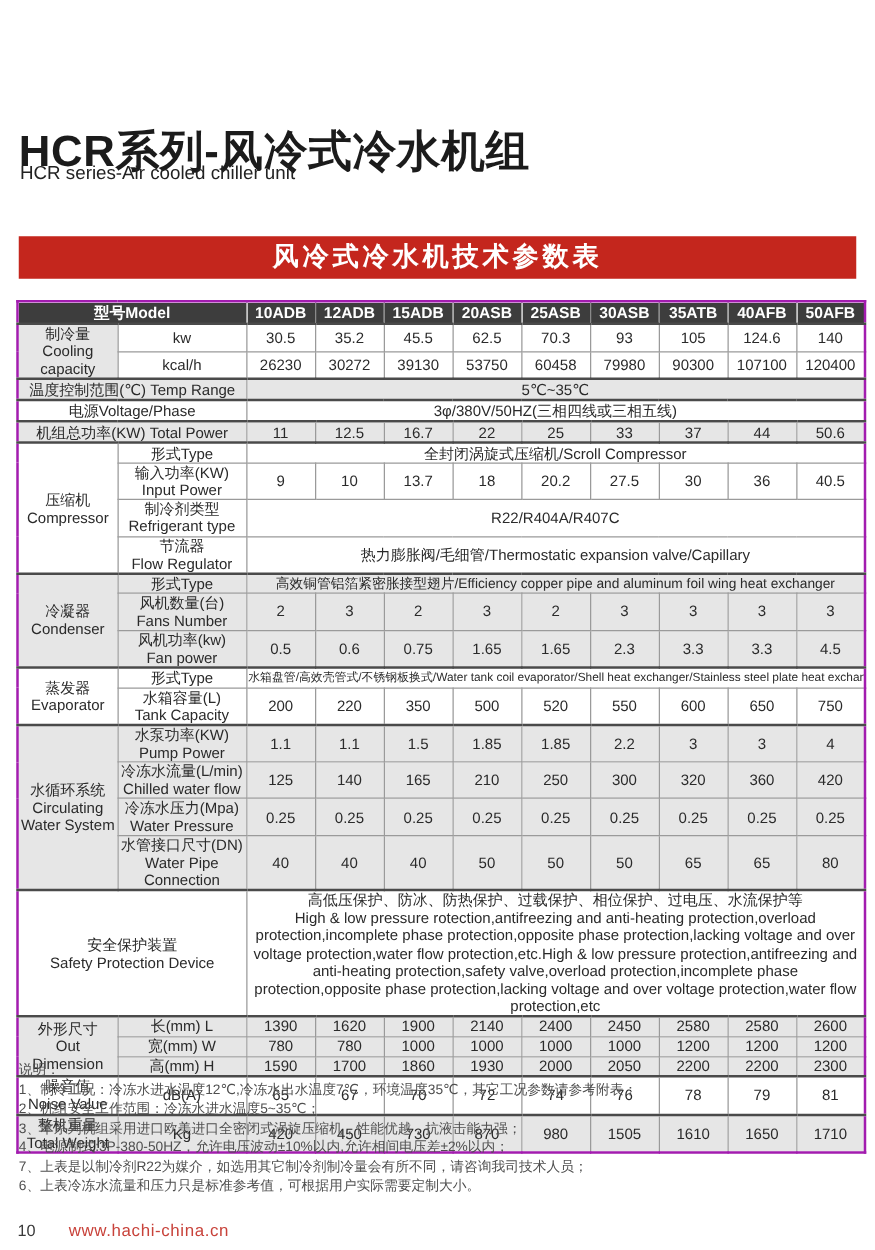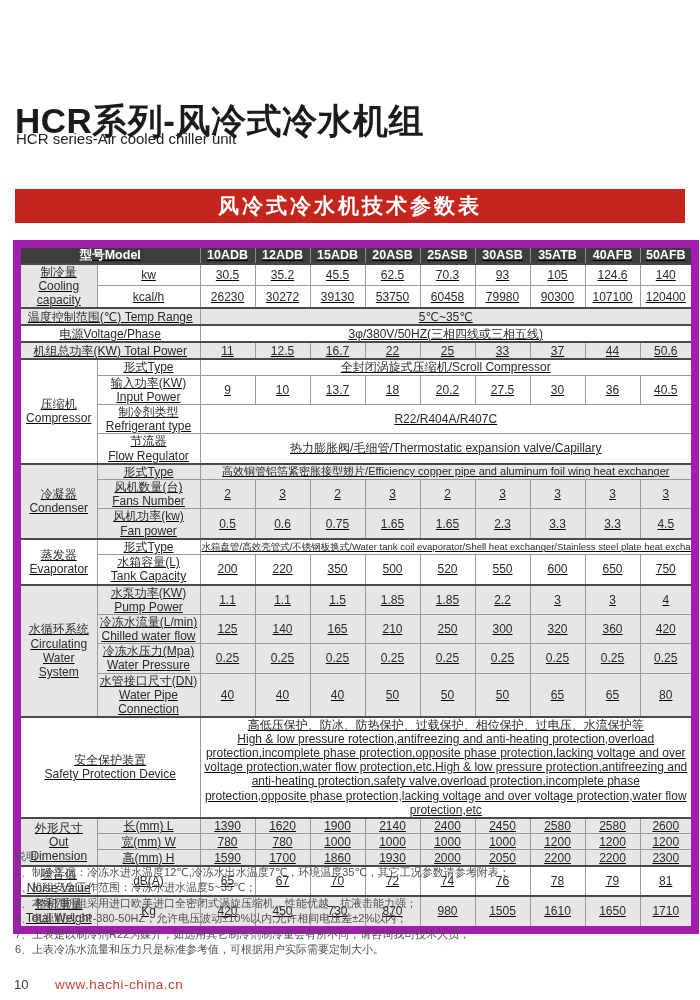--- a/index.html
+++ b/index.html
@@ -22,22 +22,21 @@
   .banner {
     position: absolute; left: 15px; top: 189px; width: 670px; height: 34px;
     background: var(--red); color: #ffffff;
     font-size: 21px; font-weight: bold; letter-spacing: 3px;
     text-align: center; line-height: 34px;
   }
 
   table.spec-table {
     position: absolute; left: 13px; top: 240px; width: 678px;
     border-collapse: collapse; table-layout: fixed;
-    border: 8px solid #a21caf;
-    text-decoration: underline;
+    border: 2px solid #a21caf;
   }
   .spec-table col.c-group { width: 80px; }
   .spec-table col.c-label { width: 103px; }
   .spec-table col.c-val  { width: 55px; }
   .spec-table th, .spec-table td {
     border: 1px solid #9a9a9a;
     font-size: 12px; color: var(--ink);
     text-align: center; vertical-align: middle;
     padding: 0 1px; line-height: 1.18;
     overflow: hidden;

